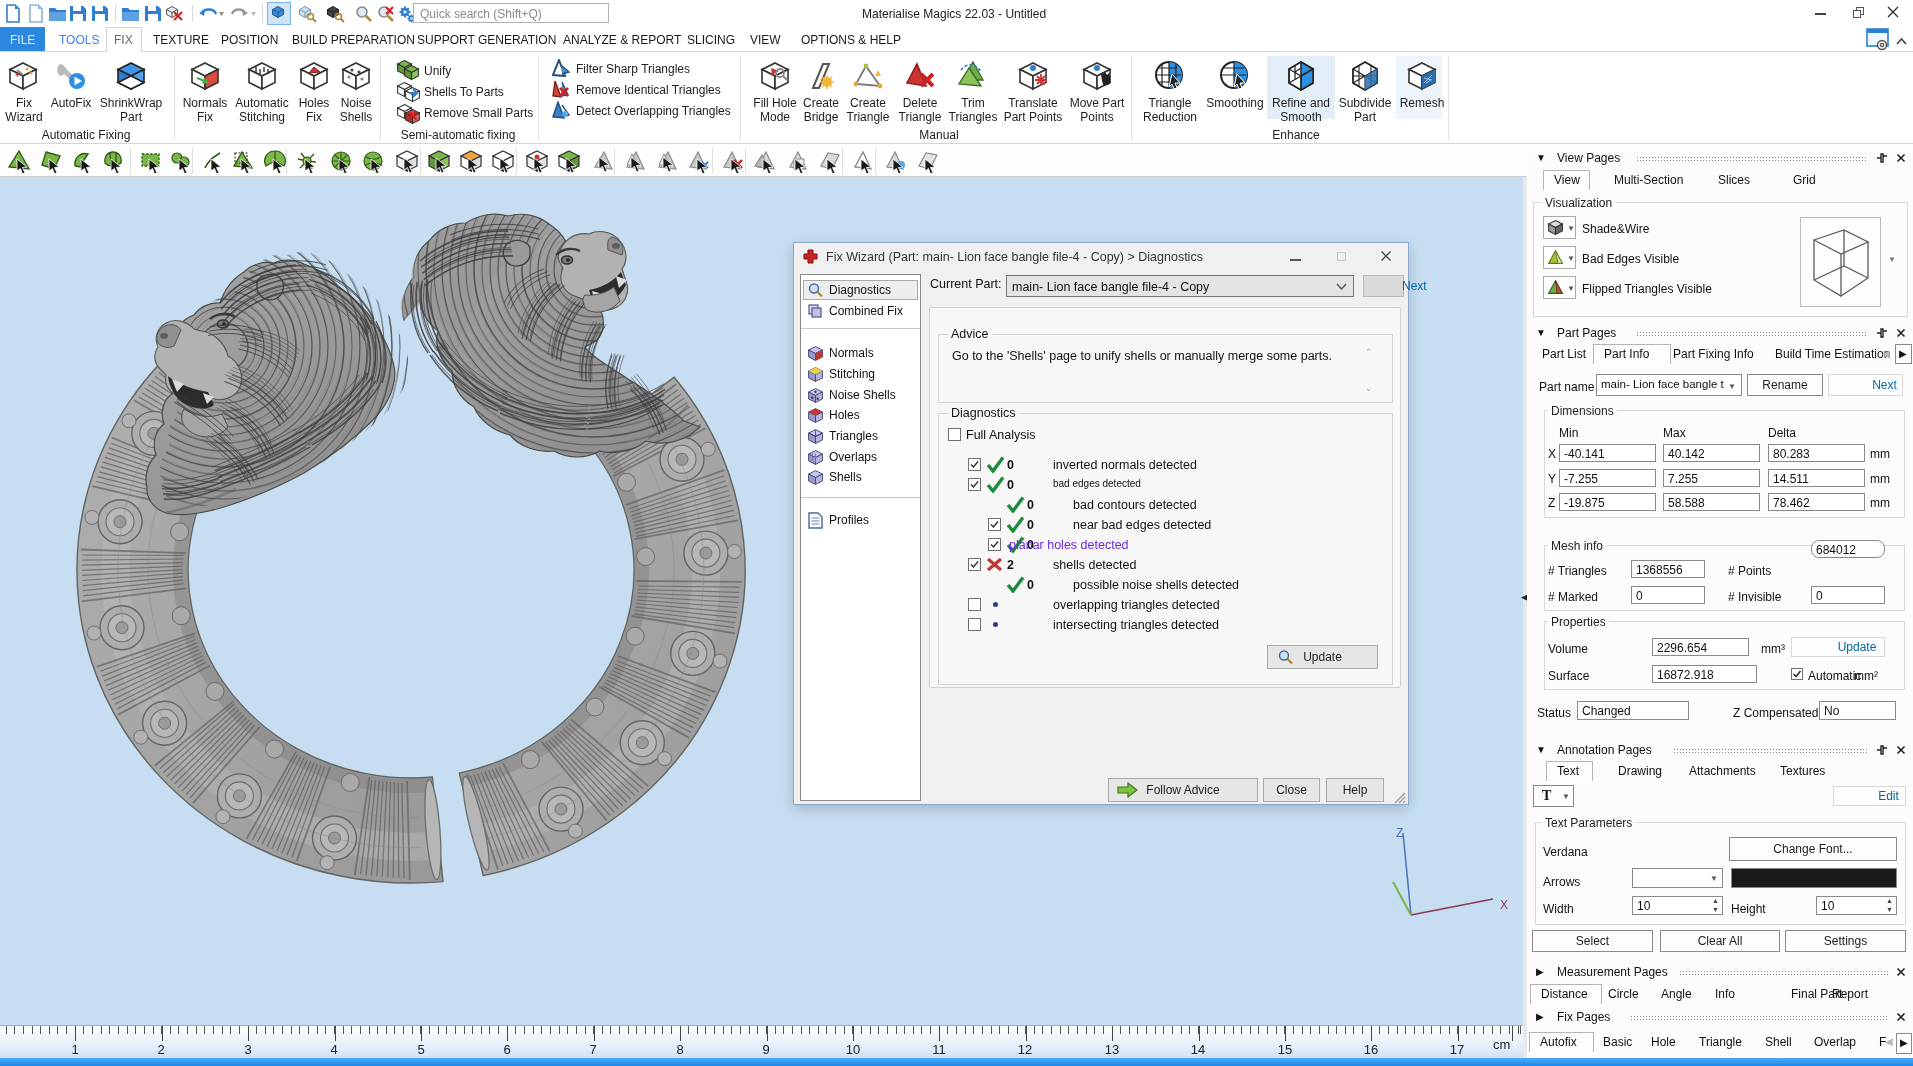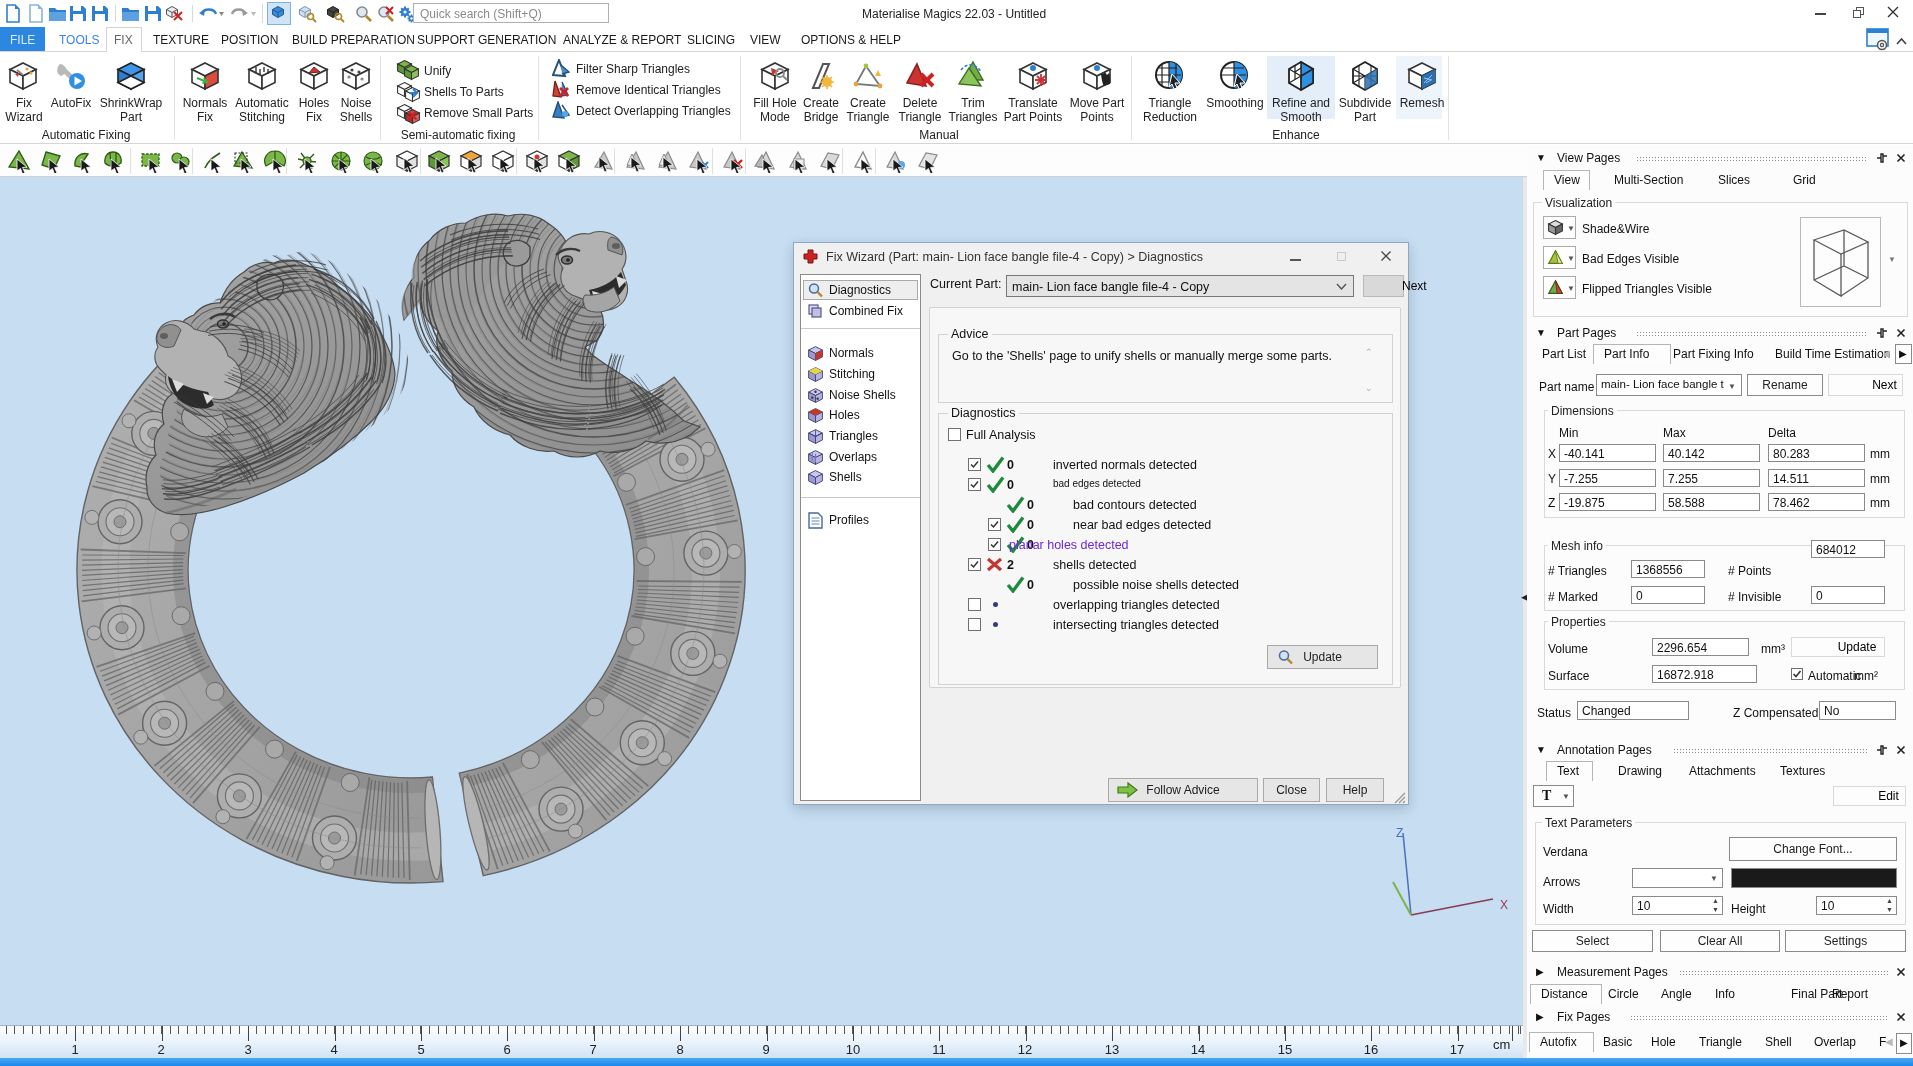--- a/index.html
+++ b/index.html
@@ -1,21 +1,21 @@
 <!DOCTYPE html>
 <html><head><meta charset="utf-8">
 <style>
 *{margin:0;padding:0;box-sizing:border-box;}
 html,body{width:1913px;height:1066px;overflow:hidden;}
 body{font-family:"Liberation Sans",sans-serif;background:#fff;position:relative;}
 .ab{position:absolute;}
 .txt{position:absolute;white-space:nowrap;}
 .inp{position:absolute;background:#fff;border:1px solid #8a8a8a;font-size:12px;color:#111;padding:2px 0 0 4px;white-space:nowrap;overflow:hidden;}
 .btn{position:absolute;background:#e6e6e6;border:1px solid #a9a9a9;font-size:12px;color:#222;text-align:center;}
-.btn.dis{color:#000000;background:#ececec;border-color:#c2c2c2;padding-left:38px;}
+.btn.dis{color:#0369a1;background:#ececec;border-color:#c2c2c2;padding-left:38px;}
 .gbox{position:absolute;border:1px solid #d9d9d9;}
 .glab{position:absolute;background:#fcfcfc;font-size:12px;color:#222;padding:0 3px;}
 .tab-act{position:absolute;background:#fdfdfd;border:1px solid #b5b5b5;border-bottom:none;font-size:12px;color:#111;text-align:center;}
 </style></head><body>
 
 <div class="ab" style="left:0;top:0;width:1913px;height:27px;background:#ffffff;"></div>
 <div class="txt" style="left:862px;top:7px;font-size:12px;color:#222;">Materialise Magics 22.03 - Untitled</div>
 <div class="ab" style="left:1815px;top:13px;width:11px;height:1.5px;background:#444;"></div>
 <div class="ab" style="left:1856px;top:7px;width:8px;height:8px;border:1px solid #555;"></div>
 <div class="ab" style="left:1853px;top:10px;width:8px;height:8px;border:1px solid #555;background:#fff;"></div>
@@ -1601,21 +1601,21 @@
 <div class="txt" style="left:1548px;top:496px;font-size:12px;color:#111;">Z</div>
 <div class="inp" style="left:1559px;top:493px;width:97px;height:18px;">-19.875</div>
 <div class="inp" style="left:1663px;top:493px;width:97px;height:18px;">58.588</div>
 <div class="inp" style="left:1768px;top:493px;width:97px;height:18px;">78.462</div>
 <div class="txt" style="left:1870px;top:496px;font-size:12px;color:#111;">mm</div>
 <div class="gbox" style="left:1544px;top:545px;width:361px;height:66px;"></div>
 <div class="glab" style="left:1548px;top:539px;">Mesh info</div>
 <div class="txt" style="left:1548px;top:564px;font-size:12px;color:#111;"># Triangles</div>
 <div class="inp" style="left:1631px;top:560px;width:74px;height:18px;">1368556</div>
 <div class="txt" style="left:1728px;top:564px;font-size:12px;color:#111;"># Points</div>
-<div class="inp" style="left:1811px;top:540px;width:74px;height:18px;">684012</div>
+<div class="inp" style="left:1811px;top:540px;width:74px;height:18px;border-radius:8px;">684012</div>
 <div class="txt" style="left:1548px;top:590px;font-size:12px;color:#111;"># Marked</div>
 <div class="inp" style="left:1631px;top:586px;width:74px;height:18px;">0</div>
 <div class="txt" style="left:1728px;top:590px;font-size:12px;color:#111;"># Invisible</div>
 <div class="inp" style="left:1811px;top:586px;width:74px;height:18px;">0</div>
 <div class="gbox" style="left:1544px;top:621px;width:361px;height:69px;"></div>
 <div class="glab" style="left:1548px;top:615px;">Properties</div>
 <div class="txt" style="left:1548px;top:642px;font-size:12px;color:#111;">Volume</div>
 <div class="inp" style="left:1652px;top:638px;width:97px;height:18px;">2296.654</div>
 <div class="txt" style="left:1761px;top:642px;font-size:12px;color:#111;">mm³</div>
 <div class="btn dis" style="left:1791px;top:637px;width:94px;height:20px;line-height:18px;background:#fdfdfd;border-color:#d9d9d9;">Update</div>

